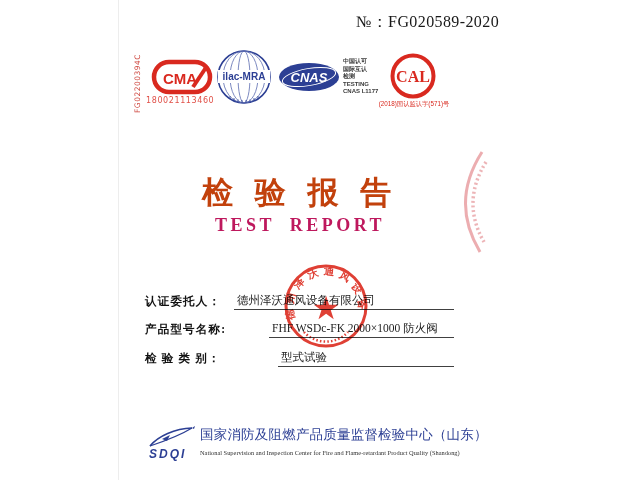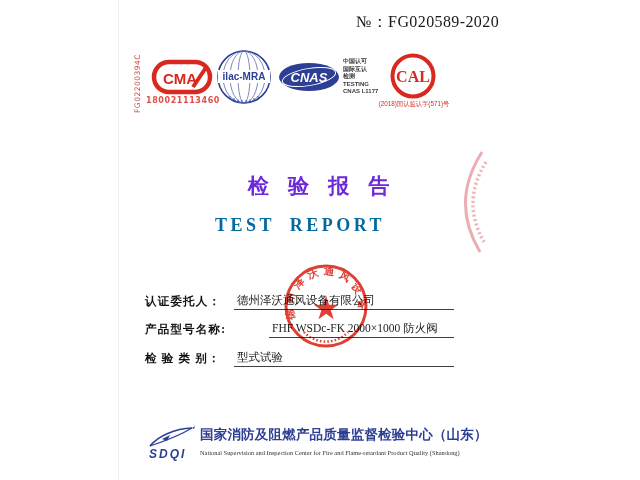--- a/index.html
+++ b/index.html
@@ -11,57 +11,57 @@
   #edge-line{left:118px;top:0;width:1px;height:480px;background:#ededed;}
 
   
   #report-no{left:356px;top:12px;font-size:16px;letter-spacing:.4px;color:#191919;}
 
   
   #serial-vertical{left:104px;top:72px;width:70px;height:12px;
      transform:rotate(-90deg);font-family:"DejaVu Sans",sans-serif;
      font-size:7.5px;color:#cf4a42;letter-spacing:.5px;white-space:nowrap;}
   #cma-svg{left:151px;top:59px;}
-  #cma-number{left:146px;top:96px;width:72px;text-align:right;
-     font-family:"DejaVu Sans",sans-serif;font-weight:bold;
+  #cma-number{left:146px;top:96px;width:72px;text-align:left;
+     font-family:"DejaVu Sans",sans-serif;font-weight:normal;
      font-size:8px;color:#e05048;letter-spacing:.6px;}
   #ilac-svg{left:216px;top:49px;}
   #cnas-svg{left:278px;top:62px;}
   #cnas-caption{left:343px;top:58px;width:40px;font-family:"Liberation Sans",sans-serif;
      font-size:6px;line-height:7.6px;color:#3a3a3a;font-weight:bold;}
   #cal-svg{left:390px;top:53px;}
   #cal-caption{left:372px;top:100px;width:84px;font-size:6.3px;color:#d9291f;
      font-family:"Liberation Sans",sans-serif;text-align:center;}
 
   
   #partial-stamp{left:446px;top:150px;opacity:.85;}
 
   
   #title-zh{left:0;top:172px;width:600px;text-align:center;
-     font-size:21px;font-weight:bold;color:#6d28d9;letter-spacing:7px;margin-left:22px;}
+     font-size:31px;font-weight:bold;color:#c2410c;letter-spacing:7px;}
   #title-en{left:0;top:215px;width:600px;text-align:center;
-     font-size:18px;font-weight:bold;color:#0369a1;letter-spacing:3.5px;word-spacing:7px;}
+     font-size:18px;font-weight:bold;color:#be185d;letter-spacing:3.5px;word-spacing:7px;}
 
   
   .field-row{left:145px;width:309px;height:18px;display:flex;align-items:flex-end;z-index:1;}
-  #field-row-0{top:292px;} #field-row-1{top:320px;gap:35px;} #field-row-2{top:349px;}
+  #field-row-0{top:292px;} #field-row-1{top:320px;gap:35px;} #field-row-2{top:349px;gap:44px;}
   .field-label{flex:none;width:89px;font-size:11.5px;color:#111;
      letter-spacing:1.2px;padding-bottom:1px;white-space:nowrap;font-weight:bold;}
   .field-value{flex:1;border-bottom:1px solid #404040;font-size:11.5px;color:#222;
      padding:0 0 1px 3px;white-space:nowrap;overflow:hidden;}
 
   
   #stamp{left:282px;top:262px;z-index:5;opacity:.92;mix-blend-mode:multiply;}
 
   
   #footer-logo-svg{left:148px;top:425px;}
   #footer-logo-text{left:149px;top:447px;font-family:"Liberation Sans",sans-serif;
      font-size:12px;font-weight:bold;font-style:italic;color:#2c3f94;letter-spacing:2px;}
   #footer-zh{left:200px;top:426px;width:280px;font-family:"Liberation Sans",sans-serif;
-     font-size:13.5px;font-weight:bold;color:#2c3f94;letter-spacing:.2px;white-space:nowrap;}
+     font-size:13.5px;font-weight:normal;color:#2c3f94;letter-spacing:.2px;white-space:nowrap;}
   #footer-en{left:200px;top:449px;width:275px;font-size:6.4px;color:#333;white-space:nowrap;}
 </style>
 </head>
 <body>
 
 <div id="edge-line" class="abs"></div>
 
 <div id="report-no" class="abs">
   <span>№：</span><span>FG020589-2020</span>
 </div>

